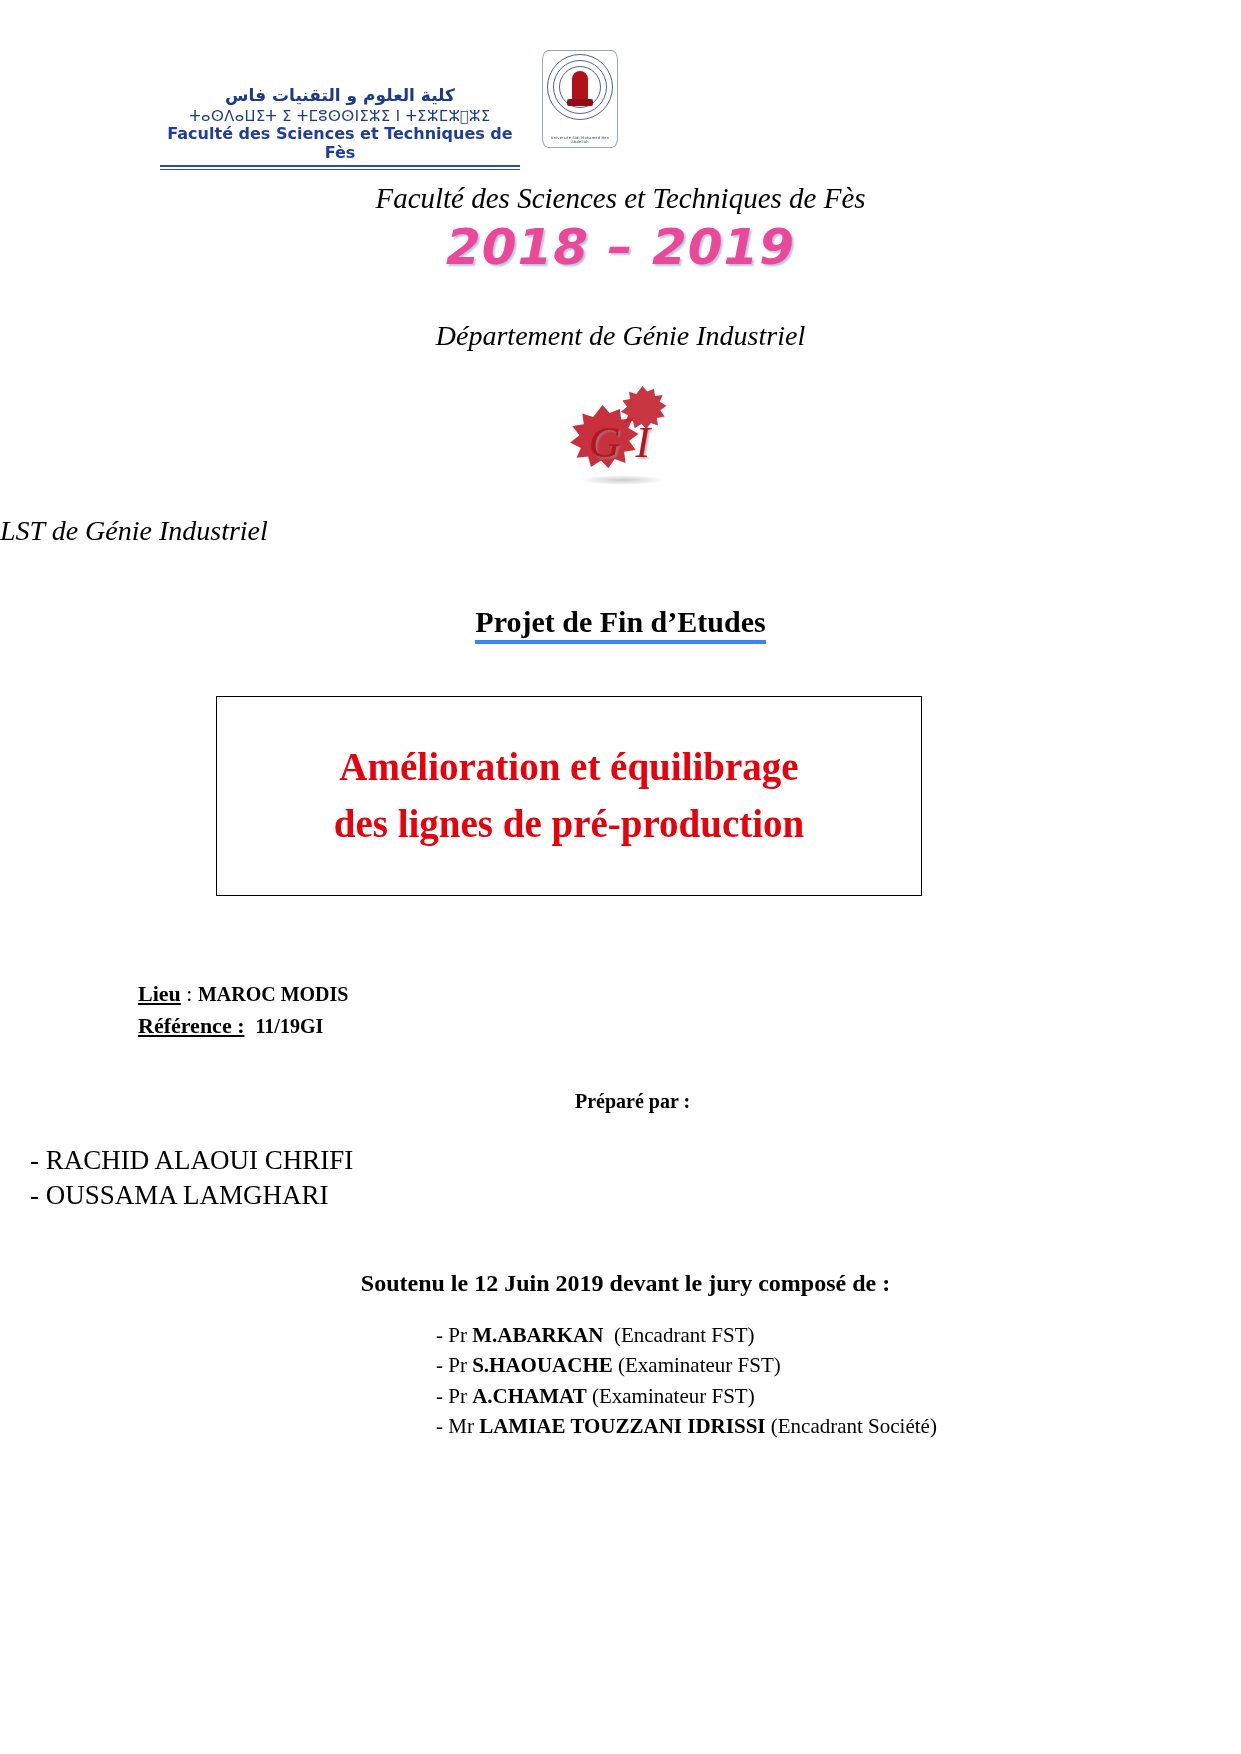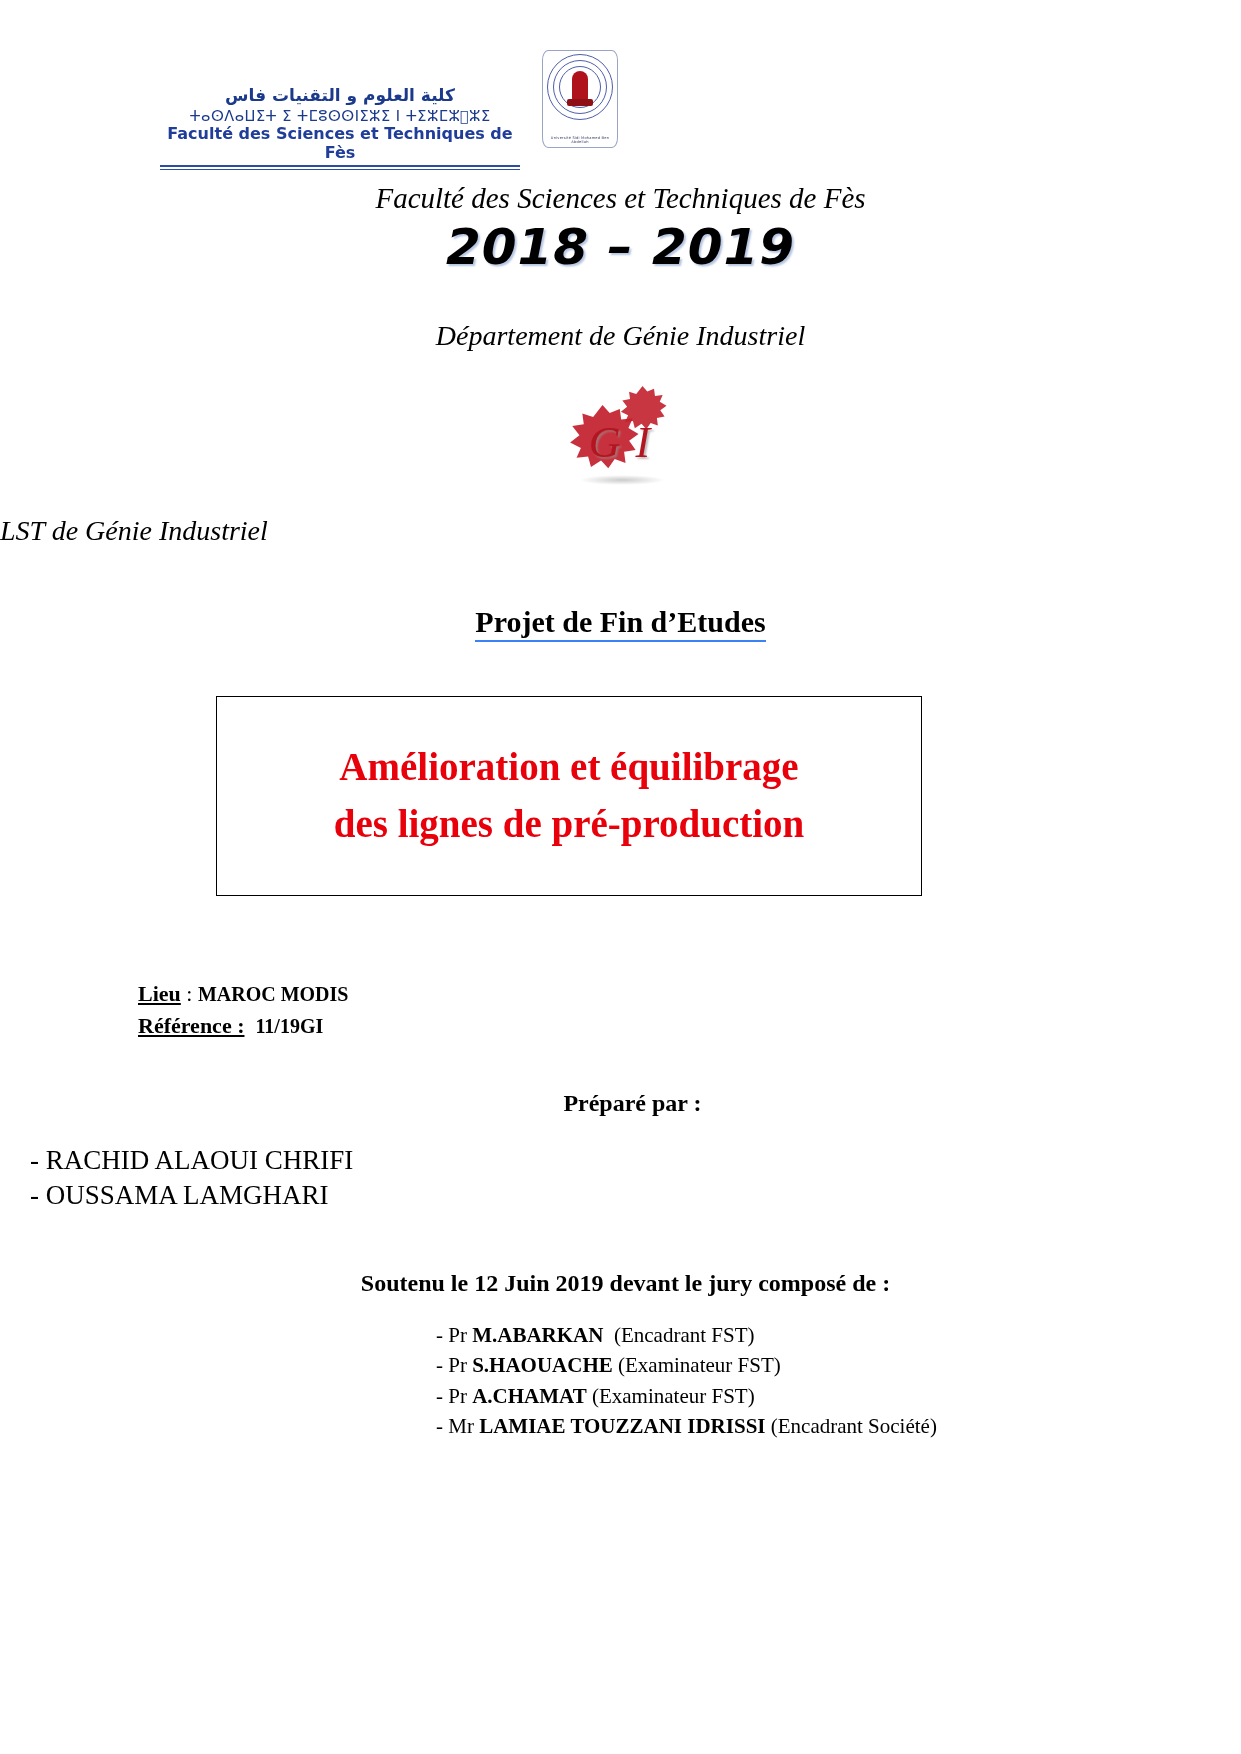--- a/index.html
+++ b/index.html
@@ -173,21 +173,21 @@
     position: absolute;
     top: 218px;
     left: 0;
     width: 1241px;
     text-align: center;
     font-family: "DejaVu Sans", sans-serif;
     font-weight: bold;
     font-style: italic;
     font-size: 50px;
     letter-spacing: 1px;
-    color: #000000;
+    color: #ec4899;
     text-shadow: 2px 2px 2px rgba(120,150,200,0.55), 0 0 1px #ffffff;
   }
 
   .department {
     position: absolute;
     top: 320px;
     left: 0;
     width: 1241px;
     text-align: center;
     font-style: italic;
@@ -265,21 +265,21 @@
   .pfe {
     position: absolute;
     top: 605px;
     left: 0;
     width: 1241px;
     text-align: center;
   }
   .pfe span {
     font-weight: bold;
     font-size: 30px;
-    border-bottom: 2px solid #3b82f6;
+    border-bottom: 4px solid #3b82f6;
     padding-bottom: 2px;
   }
 
   .title-box {
     position: absolute;
     left: 216px;
     top: 696px;
     width: 706px;
     height: 200px;
     border: 1px solid #000000;
@@ -314,21 +314,21 @@
     font-size: 20px;
   }
 
   .prepared {
     position: absolute;
     top: 1090px;
     left: 0;
     width: 1241px;
     text-align: center;
     font-weight: bold;
-    font-size: 24px;
+    font-size: 20px;
     padding-left: 24px;
     box-sizing: border-box;
   }
 
   .authors {
     position: absolute;
     top: 1143px;
     left: 0;
     width: 1241px;
     text-align: left;

